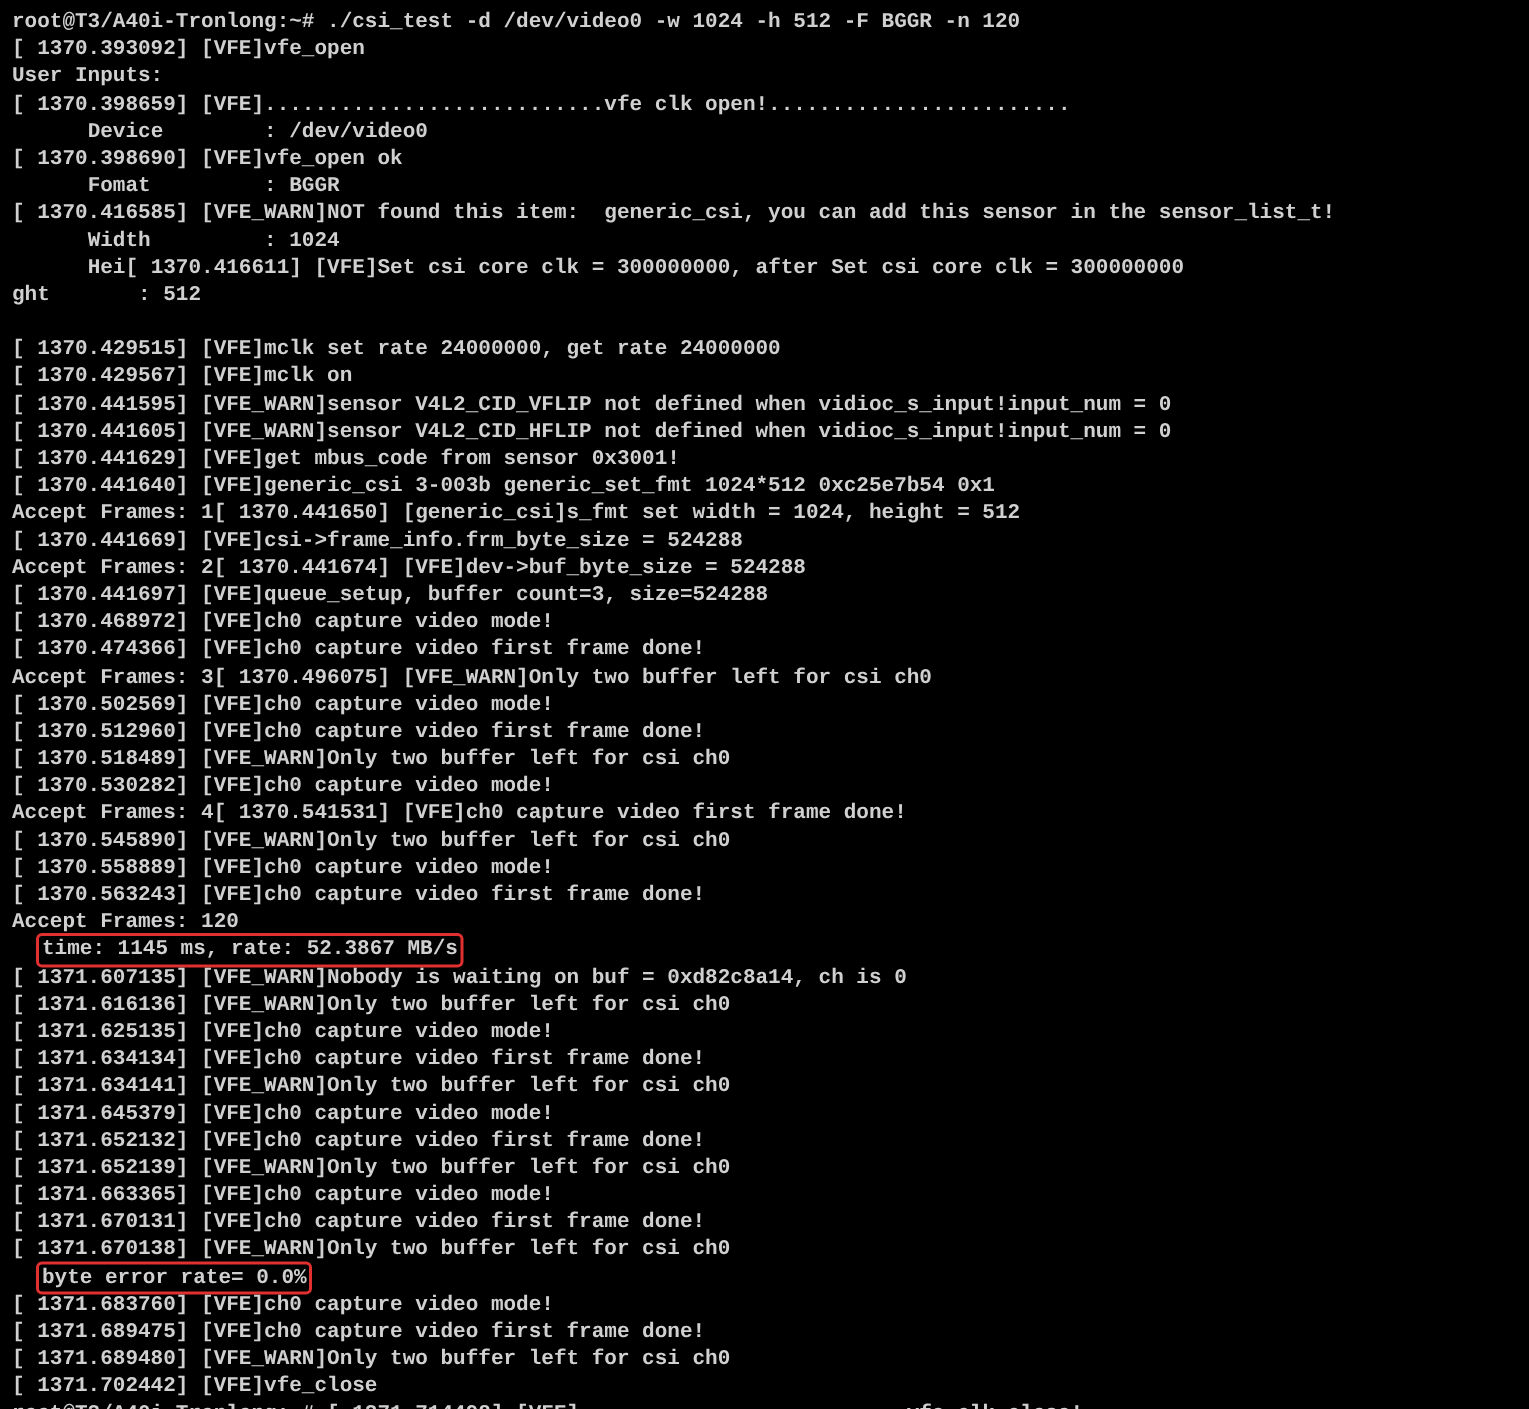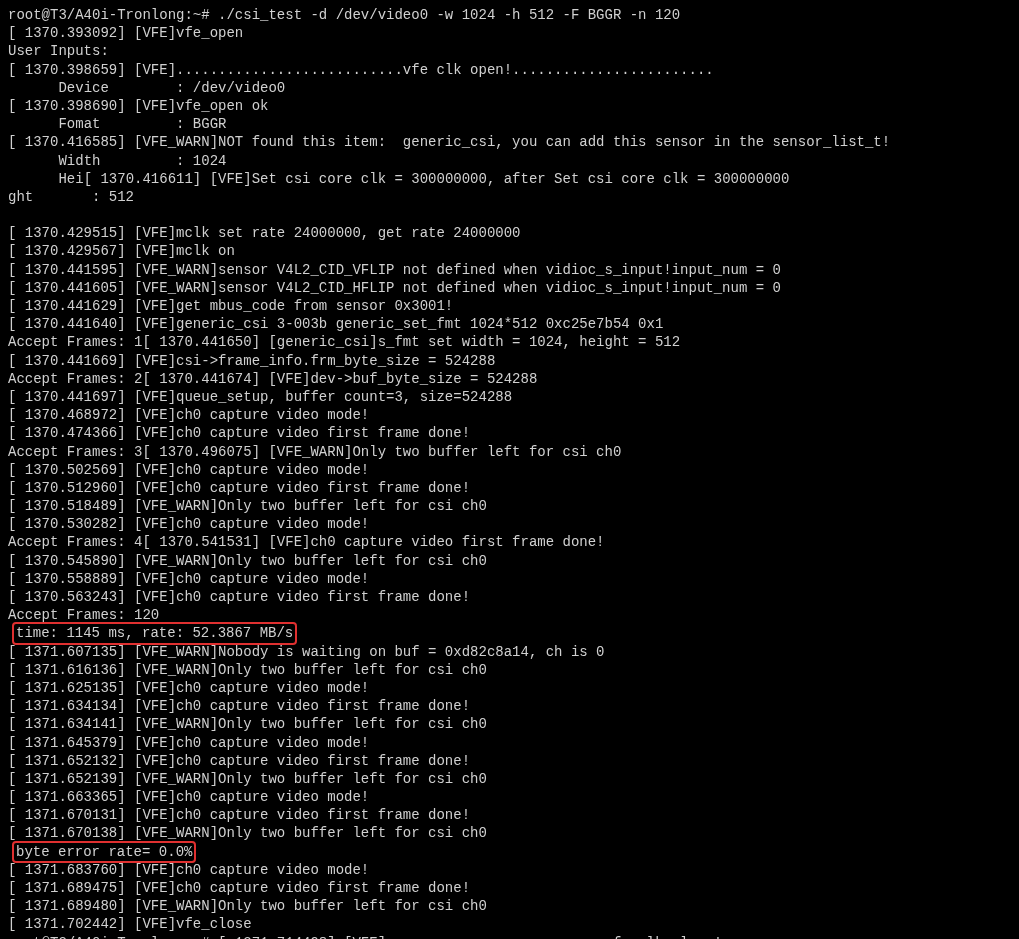--- a/index.html
+++ b/index.html
@@ -12,25 +12,26 @@
     line-height: 1.3;
     width: 1019px;
   }
   .terminal {
     padding: 6px 8px;
     white-space: pre;
     word-wrap: break-word;
   }
   .line {
     white-space: pre-wrap;
+    font-weight: bold;
   }
   .highlight {
     display: inline-block;
     border: 2px solid #e03030;
     border-radius: 4px;
     padding: 0 2px;
-    margin: -2px 4px;
+    margin: -2px 16px;
   }
 </style>
 </head>
 <body>
 
 <div class="terminal" id="term"><div class="line">root@T3/A40i-Tronlong:~# ./csi_test -d /dev/video0 -w 1024 -h 512 -F BGGR -n 120</div><div class="line">[ 1370.393092] [VFE]vfe_open</div><div class="line">User Inputs:</div><div class="line">[ 1370.398659] [VFE]...........................vfe clk open!........................</div><div class="line">      Device        : /dev/video0</div><div class="line">[ 1370.398690] [VFE]vfe_open ok</div><div class="line">      Fomat         : BGGR</div><div class="line">[ 1370.416585] [VFE_WARN]NOT found this item:  generic_csi, you can add this sensor in the sensor_list_t!</div><div class="line">      Width         : 1024</div><div class="line">      Hei[ 1370.416611] [VFE]Set csi core clk = 300000000, after Set csi core clk = 300000000</div><div class="line">ght       : 512</div><div class="line">&nbsp;</div><div class="line">[ 1370.429515] [VFE]mclk set rate 24000000, get rate 24000000</div><div class="line">[ 1370.429567] [VFE]mclk on</div><div class="line">[ 1370.441595] [VFE_WARN]sensor V4L2_CID_VFLIP not defined when vidioc_s_input!input_num = 0</div><div class="line">[ 1370.441605] [VFE_WARN]sensor V4L2_CID_HFLIP not defined when vidioc_s_input!input_num = 0</div><div class="line">[ 1370.441629] [VFE]get mbus_code from sensor 0x3001!</div><div class="line">[ 1370.441640] [VFE]generic_csi 3-003b generic_set_fmt 1024*512 0xc25e7b54 0x1</div><div class="line">Accept Frames: 1[ 1370.441650] [generic_csi]s_fmt set width = 1024, height = 512</div><div class="line">[ 1370.441669] [VFE]csi-&gt;frame_info.frm_byte_size = 524288</div><div class="line">Accept Frames: 2[ 1370.441674] [VFE]dev-&gt;buf_byte_size = 524288</div><div class="line">[ 1370.441697] [VFE]queue_setup, buffer count=3, size=524288</div><div class="line">[ 1370.468972] [VFE]ch0 capture video mode!</div><div class="line">[ 1370.474366] [VFE]ch0 capture video first frame done!</div><div class="line">Accept Frames: 3[ 1370.496075] [VFE_WARN]Only two buffer left for csi ch0</div><div class="line">[ 1370.502569] [VFE]ch0 capture video mode!</div><div class="line">[ 1370.512960] [VFE]ch0 capture video first frame done!</div><div class="line">[ 1370.518489] [VFE_WARN]Only two buffer left for csi ch0</div><div class="line">[ 1370.530282] [VFE]ch0 capture video mode!</div><div class="line">Accept Frames: 4[ 1370.541531] [VFE]ch0 capture video first frame done!</div><div class="line">[ 1370.545890] [VFE_WARN]Only two buffer left for csi ch0</div><div class="line">[ 1370.558889] [VFE]ch0 capture video mode!</div><div class="line">[ 1370.563243] [VFE]ch0 capture video first frame done!</div><div class="line">Accept Frames: 120</div><div class="line"><span class="highlight">time: 1145 ms, rate: 52.3867 MB/s</span></div><div class="line">[ 1371.607135] [VFE_WARN]Nobody is waiting on buf = 0xd82c8a14, ch is 0</div><div class="line">[ 1371.616136] [VFE_WARN]Only two buffer left for csi ch0</div><div class="line">[ 1371.625135] [VFE]ch0 capture video mode!</div><div class="line">[ 1371.634134] [VFE]ch0 capture video first frame done!</div><div class="line">[ 1371.634141] [VFE_WARN]Only two buffer left for csi ch0</div><div class="line">[ 1371.645379] [VFE]ch0 capture video mode!</div><div class="line">[ 1371.652132] [VFE]ch0 capture video first frame done!</div><div class="line">[ 1371.652139] [VFE_WARN]Only two buffer left for csi ch0</div><div class="line">[ 1371.663365] [VFE]ch0 capture video mode!</div><div class="line">[ 1371.670131] [VFE]ch0 capture video first frame done!</div><div class="line">[ 1371.670138] [VFE_WARN]Only two buffer left for csi ch0</div><div class="line"><span class="highlight">byte error rate= 0.0%</span></div><div class="line">[ 1371.683760] [VFE]ch0 capture video mode!</div><div class="line">[ 1371.689475] [VFE]ch0 capture video first frame done!</div><div class="line">[ 1371.689480] [VFE_WARN]Only two buffer left for csi ch0</div><div class="line">[ 1371.702442] [VFE]vfe_close</div><div class="line">root@T3/A40i-Tronlong:~# [ 1371.714498] [VFE]..........................vfe clk close!................</div></div>
 
 </body></html>

